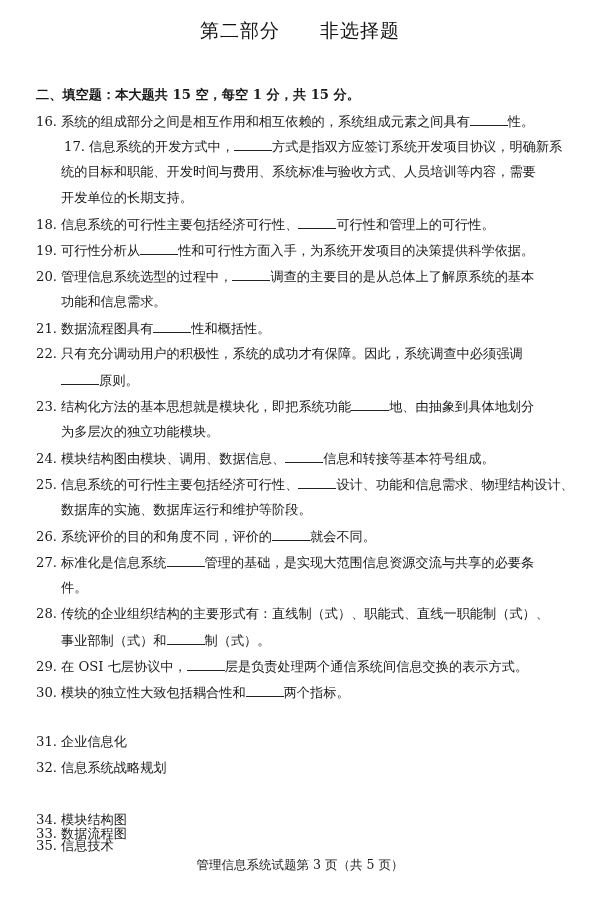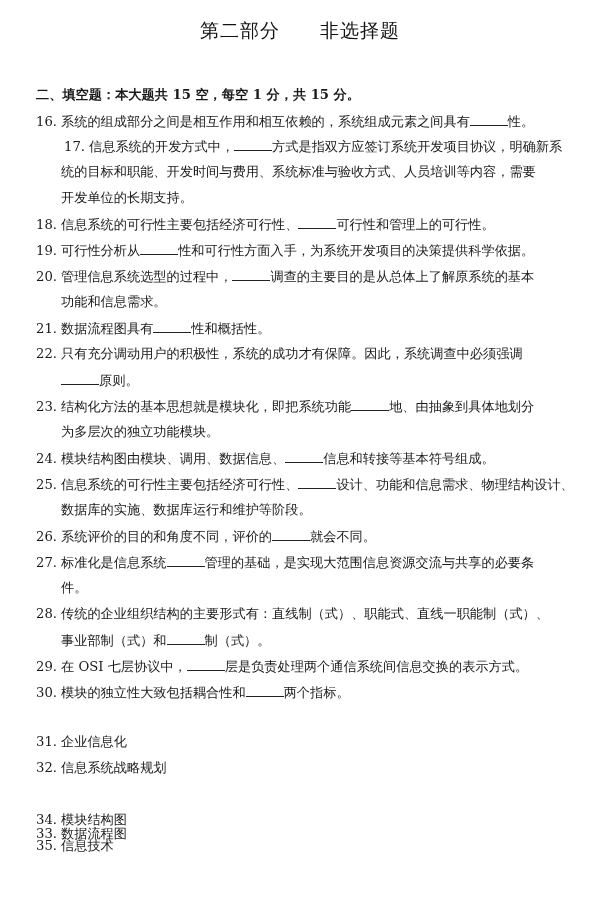--- a/index.html
+++ b/index.html
@@ -66,13 +66,14 @@
     </div>
 
   <div id="defs">
       <div class="line q" style="top: 734px;"><span class="num">31.</span><span>企业信息化</span></div>
       <div class="line q" style="top: 760px;"><span class="num">32.</span><span>信息系统战略规划</span></div>
       <div class="line q" style="top: 786px; margin-top: 40px;"><span class="num">33.</span><span>数据流程图</span></div>
       <div class="line q" style="top: 812px;"><span class="num">34.</span><span>模块结构图</span></div>
       <div class="line q" style="top: 838px;"><span class="num">35.</span><span>信息技术</span></div>
     </div>
 
+  <div class="footer">管理信息系统试题第 3 页（共 5 页）</div>
 </div>
 
 </body></html>

